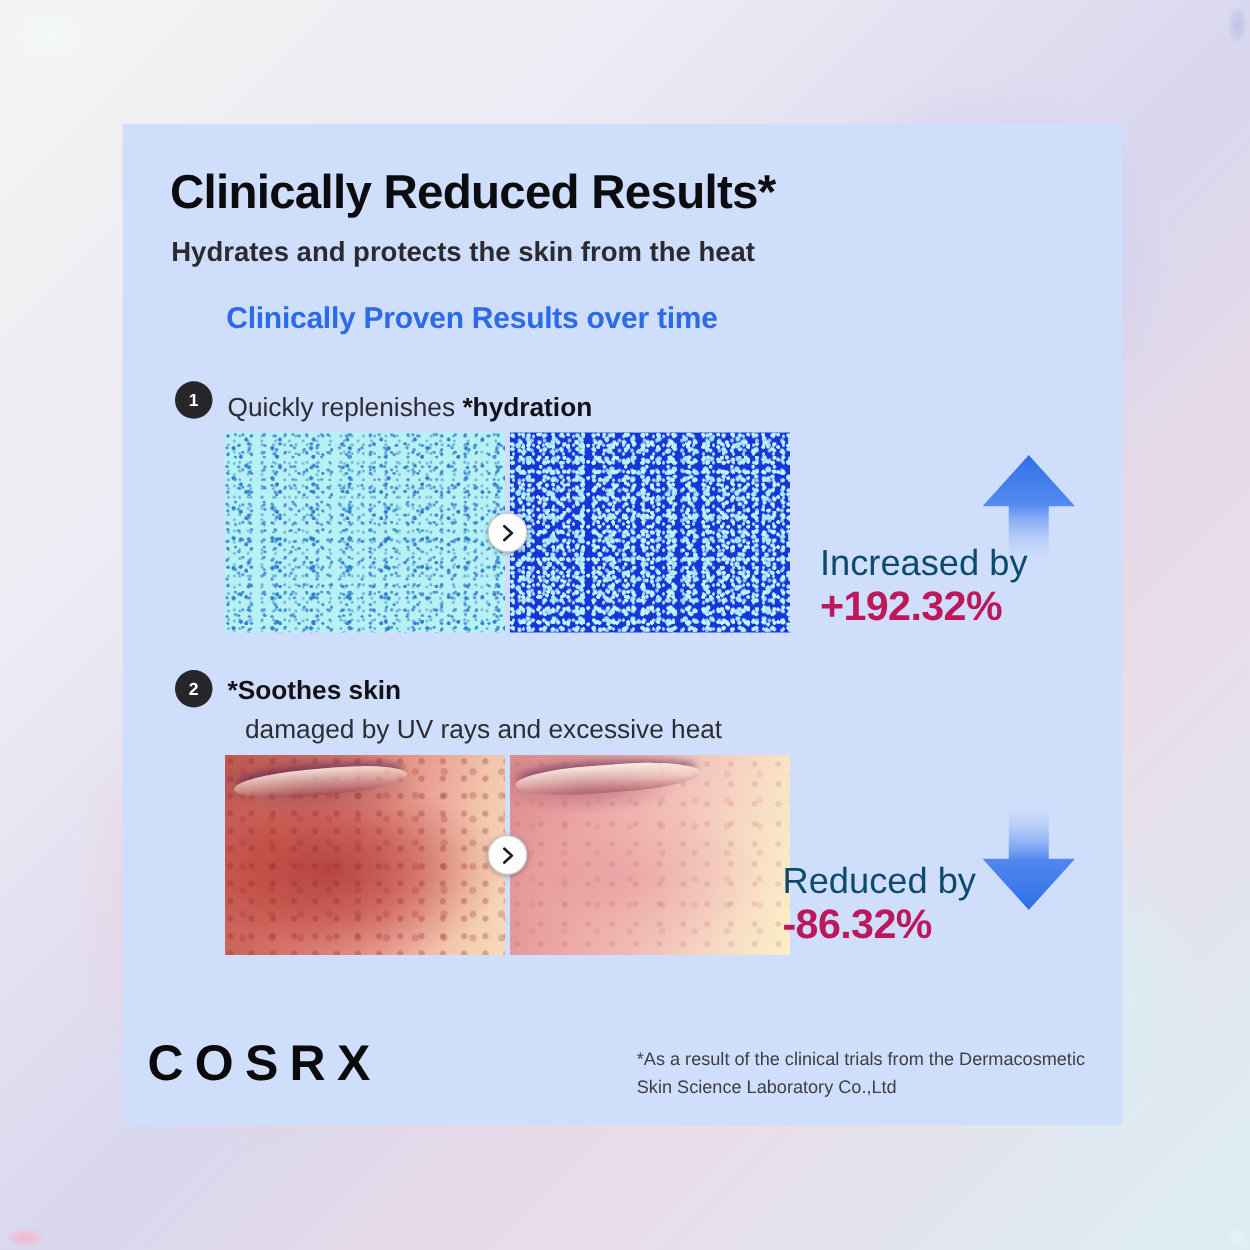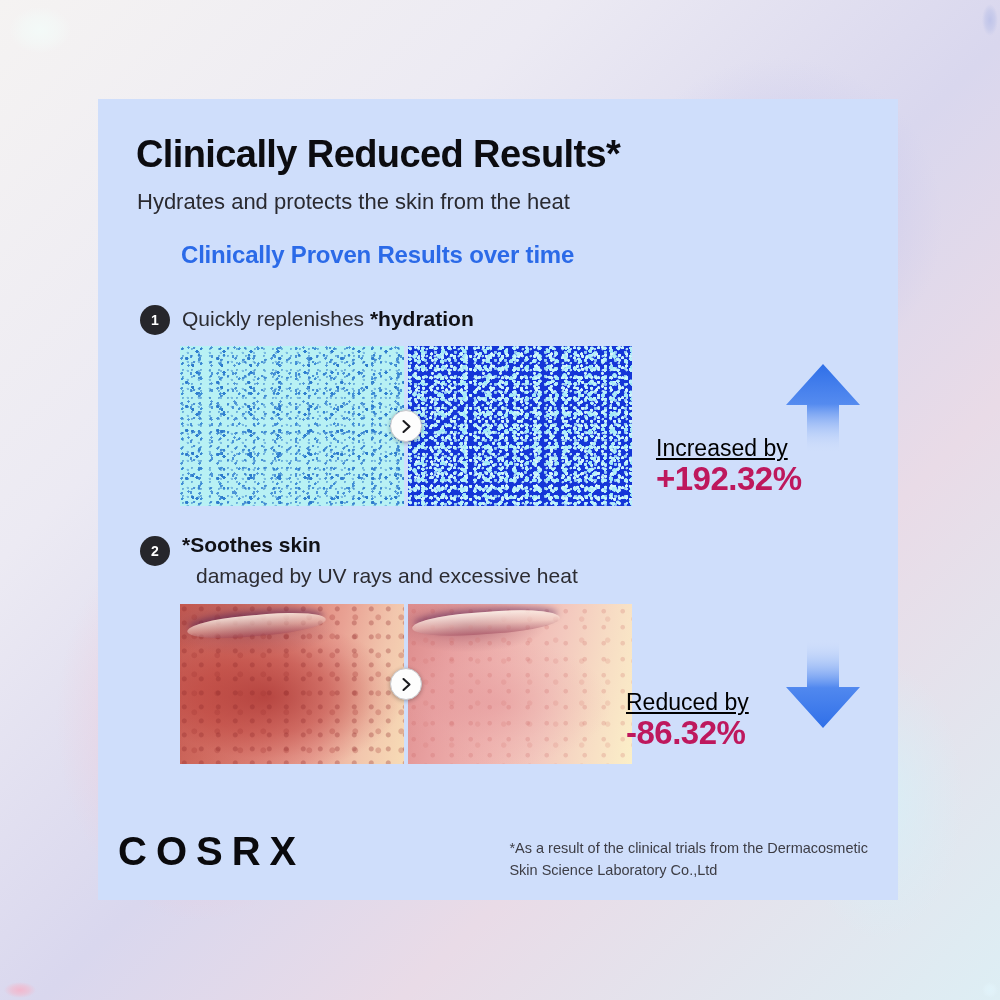--- a/index.html
+++ b/index.html
@@ -49,38 +49,38 @@
     z-index:2;
   }
 
   .title {
     position:absolute; left:38px; top:34px;
     font-size:38px; font-weight:bold; color:#0c0c10;
     letter-spacing:-0.6px;
   }
   .subtitle {
     position:absolute; left:39px; top:90px;
-    font-size:22px; color:#2a2a30; font-weight:400;
+    font-size:22px; color:#2a2a30; font-weight:700;
   }
   .section-heading {
     position:absolute; left:39px; top:142px;
     font-size:24px; font-weight:bold; color:#2b6ae8;
     letter-spacing:-0.2px;
     margin-left:44px;
   }
 
   
   .badge {
     position:absolute;
     width:30px; height:30px; border-radius:50%;
     background:#26262b; color:#ffffff;
     font-size:14px; font-weight:bold;
     display:flex; align-items:center; justify-content:center;
   }
-  .item-text { position:absolute; font-size:21px; color:#2c2c32; }
+  .item-text { position:absolute; font-size:21px; color:#2c2c32;margin-top:8px; }
   .item-text b { color:#111116; font-weight:bold; }
 
   #badge1 { left:42px; top:206px; }
   #text1  { left:84px; top:208px; }
 
   #badge2 { left:42px; top:437px; }
   #text2  { left:84px; top:430px; line-height:31px; }
   #text2 .l2 { display:block; margin-left:14px; }
 
   
@@ -188,21 +188,21 @@
     background:#fdfdfd;
     border:1px solid #c8c8cc;
     box-shadow:0 1px 4px rgba(0,0,0,0.3);
     display:flex; align-items:center; justify-content:center;
     z-index:5;
   }
   .slider-handle svg { display:block; }
 
   
   .stat { position:absolute; }
-  .stat .label { font-size:23px; color:#000000; line-height:1;text-decoration:underline; }
+  .stat .label { font-size:29px; color:#0c4a6e; line-height:1; }
   .stat .value { font-size:33px; font-weight:bold; color:#be185d; line-height:1.18; letter-spacing:-0.5px; }
   #stat1 { left:558px; top:338px; }
   #stat2 { left:528px; top:592px; }
 
   .arrow { position:absolute; width:78px; height:92px; }
   #arrow-up   { left:686px; top:262px; }
   #arrow-down { left:686px; top:540px; }
 
   
   .logo {

